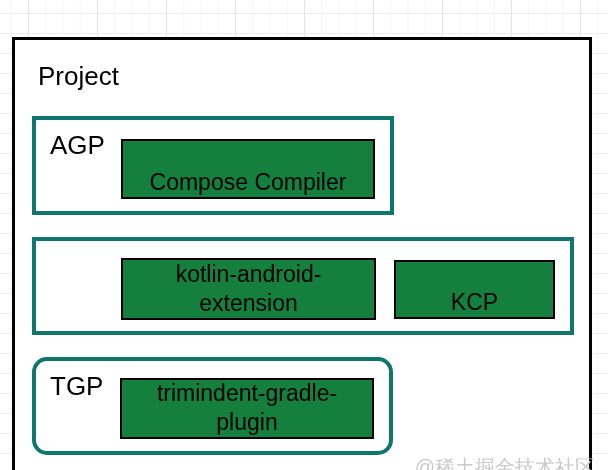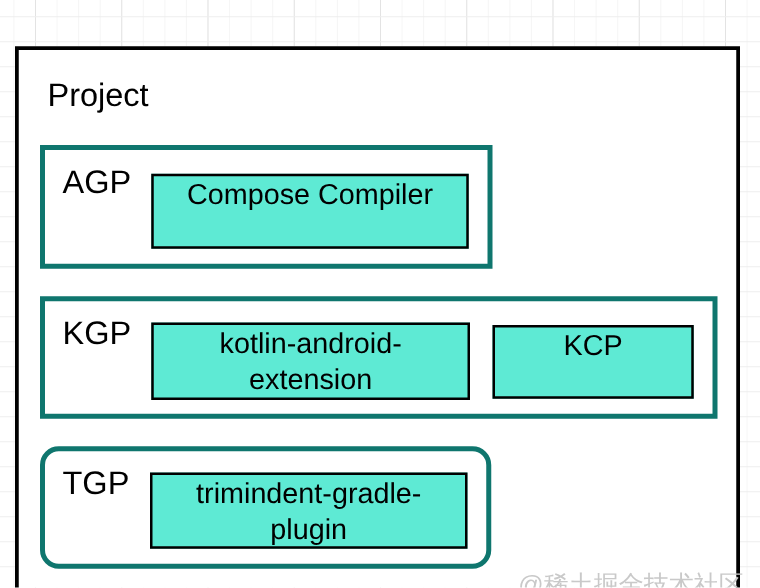--- a/index.html
+++ b/index.html
@@ -48,23 +48,23 @@
     position: absolute;
     left: 14px; top: 11px;
     font-size: 26px;
     line-height: 1.1;
     white-space: nowrap;
   }
   .node {
     position: absolute;
     box-sizing: border-box;
     border: 2px solid #000;
-    background: #5eead4;
+    background: #15803d;
     display: flex;
-    align-items: flex-start;
+    align-items: flex-end;
     justify-content: center;
     text-align: center;
   }
   .node-compose    { left: 85px;  top: 19px; width: 254px; height: 60px; }
   .node-kae        { left: 85px;  top: 17px; width: 255px; height: 62px; }
   .node-kcp        { left: 358px; top: 19px; width: 161px; height: 59px; }
   .node-tgp-plugin { left: 84px;  top: 17px; width: 254px; height: 61px; }
   .node-label {
     font-size: 23px;
     line-height: 1.26;
@@ -89,21 +89,20 @@
     <div class="project-title">Project</div>
 
     <div class="group-box group-agp">
       <div class="group-label">AGP</div>
       <div class="node node-compose">
         <span class="node-label">Compose Compiler</span>
       </div>
     </div>
 
     <div class="group-box group-kgp">
-      <div class="group-label">KGP</div>
       <div class="node node-kcp">
         <span class="node-label">KCP</span>
       </div>
       <div class="node node-kae">
         <span class="node-label narrow">kotlin-android-extension</span>
       </div>
     </div>
 
     <div class="group-box group-tgp">
       <div class="group-label">TGP</div>

